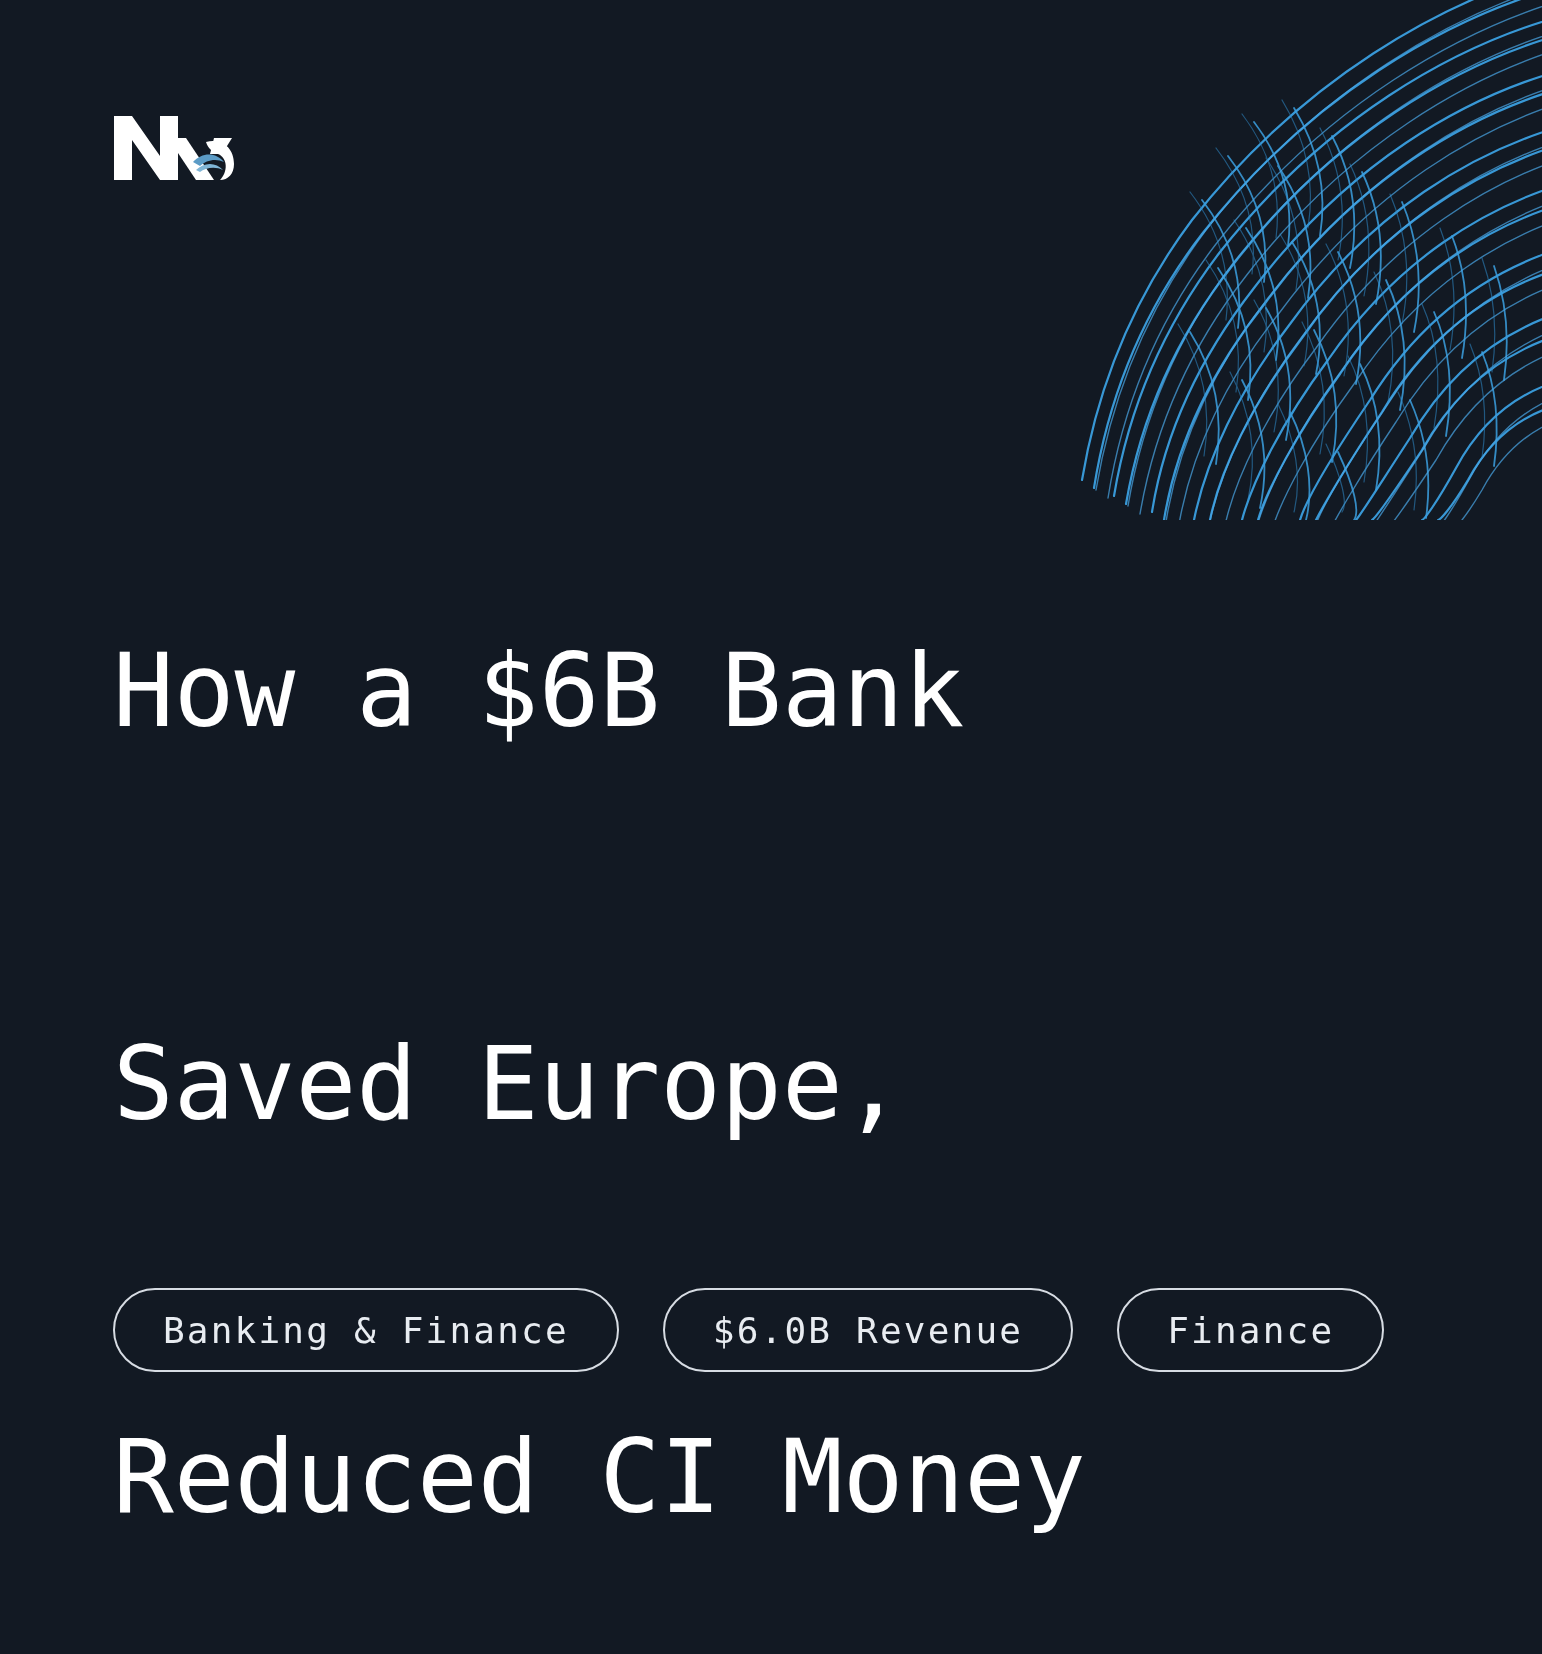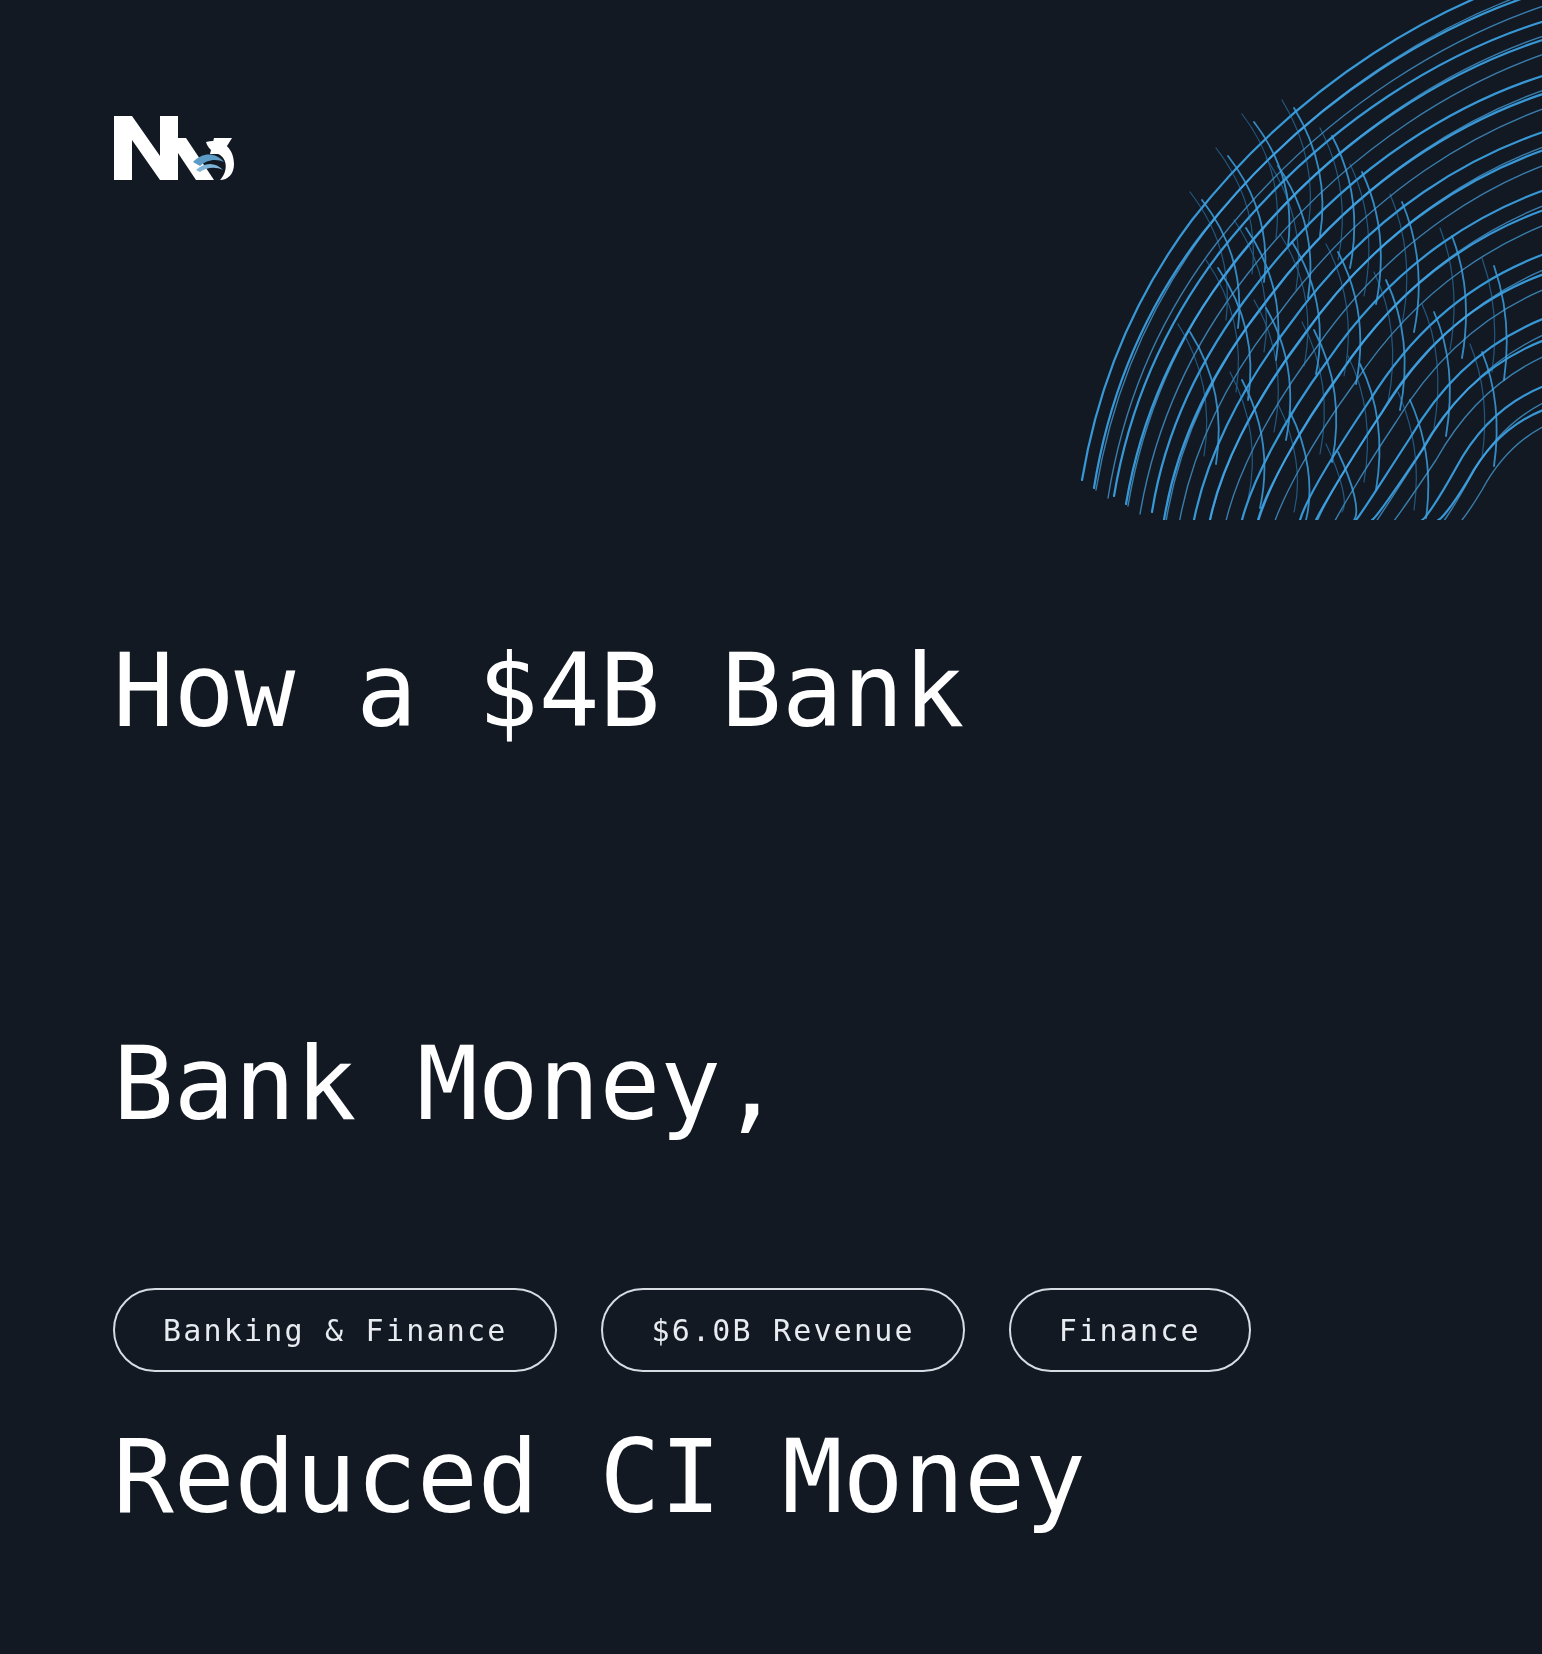--- a/index.html
+++ b/index.html
@@ -67,21 +67,21 @@
     display: inline-flex;
     align-items: center;
     justify-content: center;
     height: 84px;
     box-sizing: border-box;
     padding: 0 48px;
     border: 2px solid #d7dce3;
     border-radius: 999px;
     color: #e8ecf1;
     font-family: "DejaVu Sans Mono", monospace;
-    font-size: 30px;
+    font-size: 36px;
     letter-spacing: 2.2px;
     background: transparent;
     white-space: nowrap;
   }
 </style>
 </head>
 <body>
 
 <div class="canvas">
 
@@ -157,22 +157,22 @@
 
     <path d="M104 26 L122 26 L112 42 L100 42 Z" fill="#ffffff"></path>
     <path d="M96 30 C 112 26, 124 36, 124 52 C 124 62, 118 68, 110 68
              C 118 60, 118 46, 108 42 C 102 40, 98 36, 96 30 Z" fill="#ffffff"></path>
 
     <path d="M83 50 C 92 40, 106 40, 114 50 C 106 46, 96 48, 90 54 Z" fill="#5b9bc6"></path>
     <path d="M86 58 C 94 50, 106 50, 113 58 C 105 54, 95 56, 90 60 Z" fill="#7fb5d6"></path>
   </svg>
 
   <h1 class="headline">
-    <span class="line">How a $4B Bank</span>
-    <span class="line">Bank Money,</span>
+    <span class="line">How a $6B Bank</span>
+    <span class="line">Saved Europe,</span>
     <span class="line">Reduced CI Money</span>
     
     
     
   </h1>
 
   <div class="pill-row">
     <span class="pill">Banking &amp; Finance</span>
     <span class="pill">$6.0B Revenue</span>
     <span class="pill">Finance</span>

